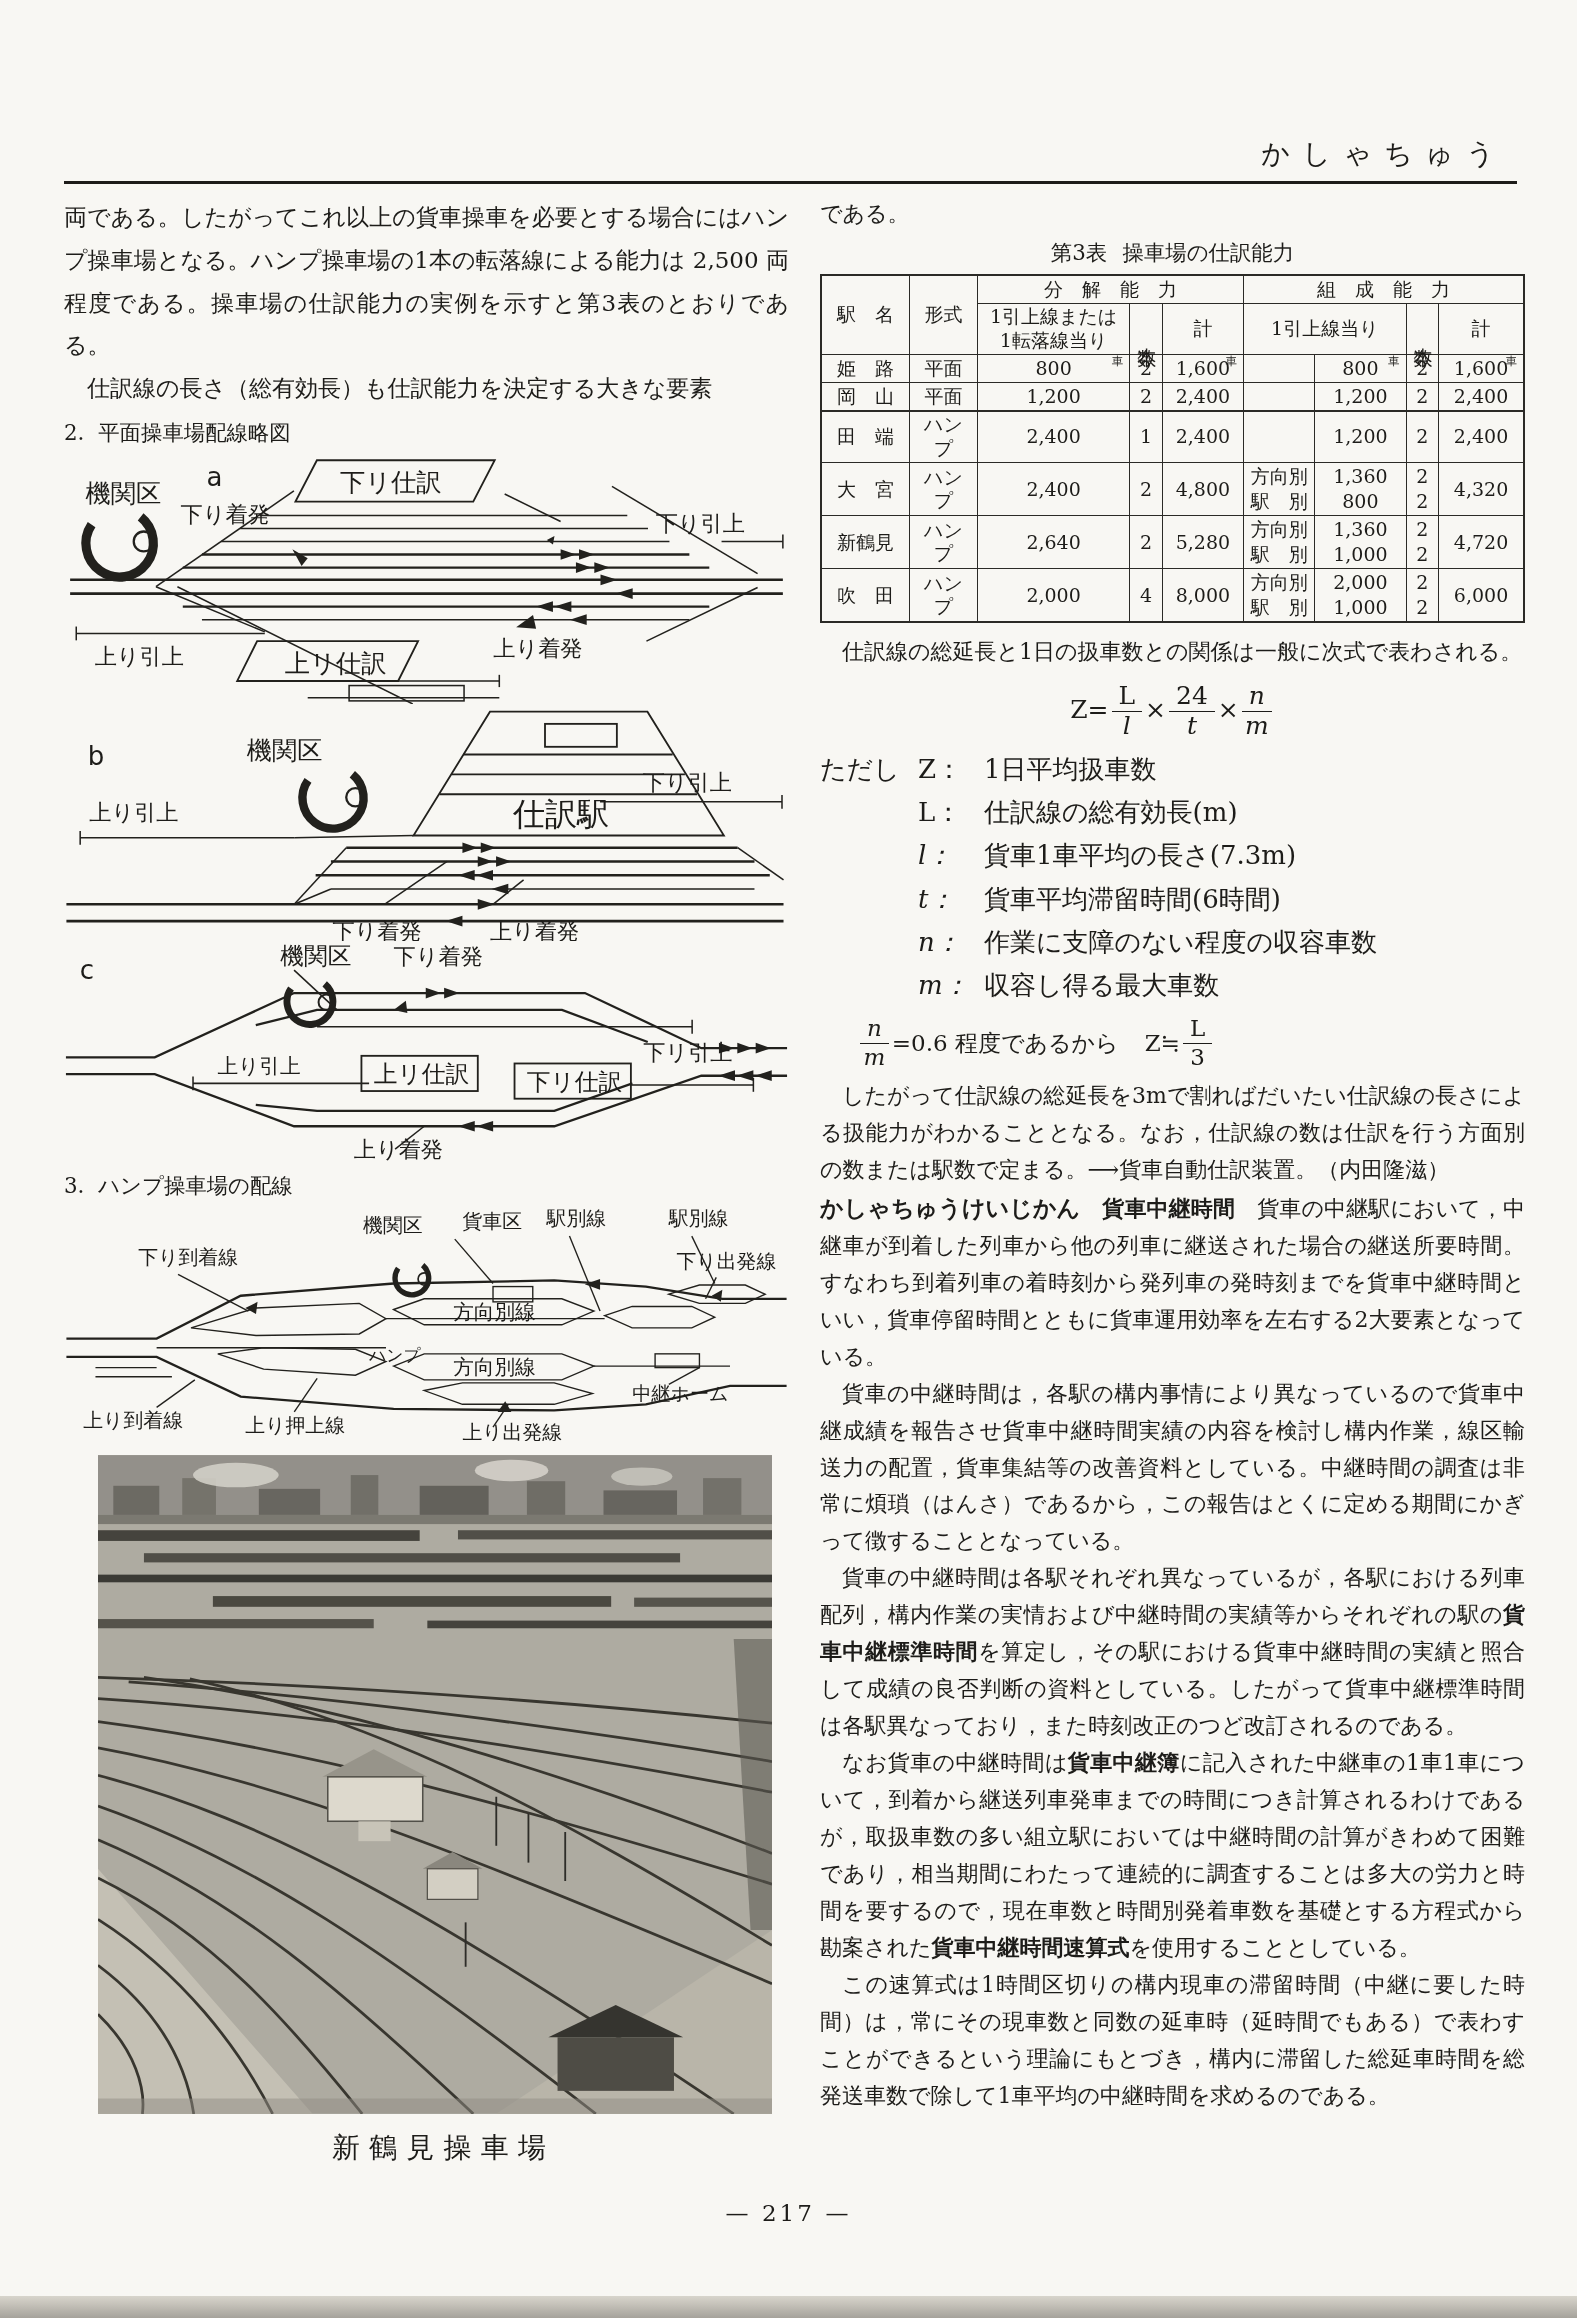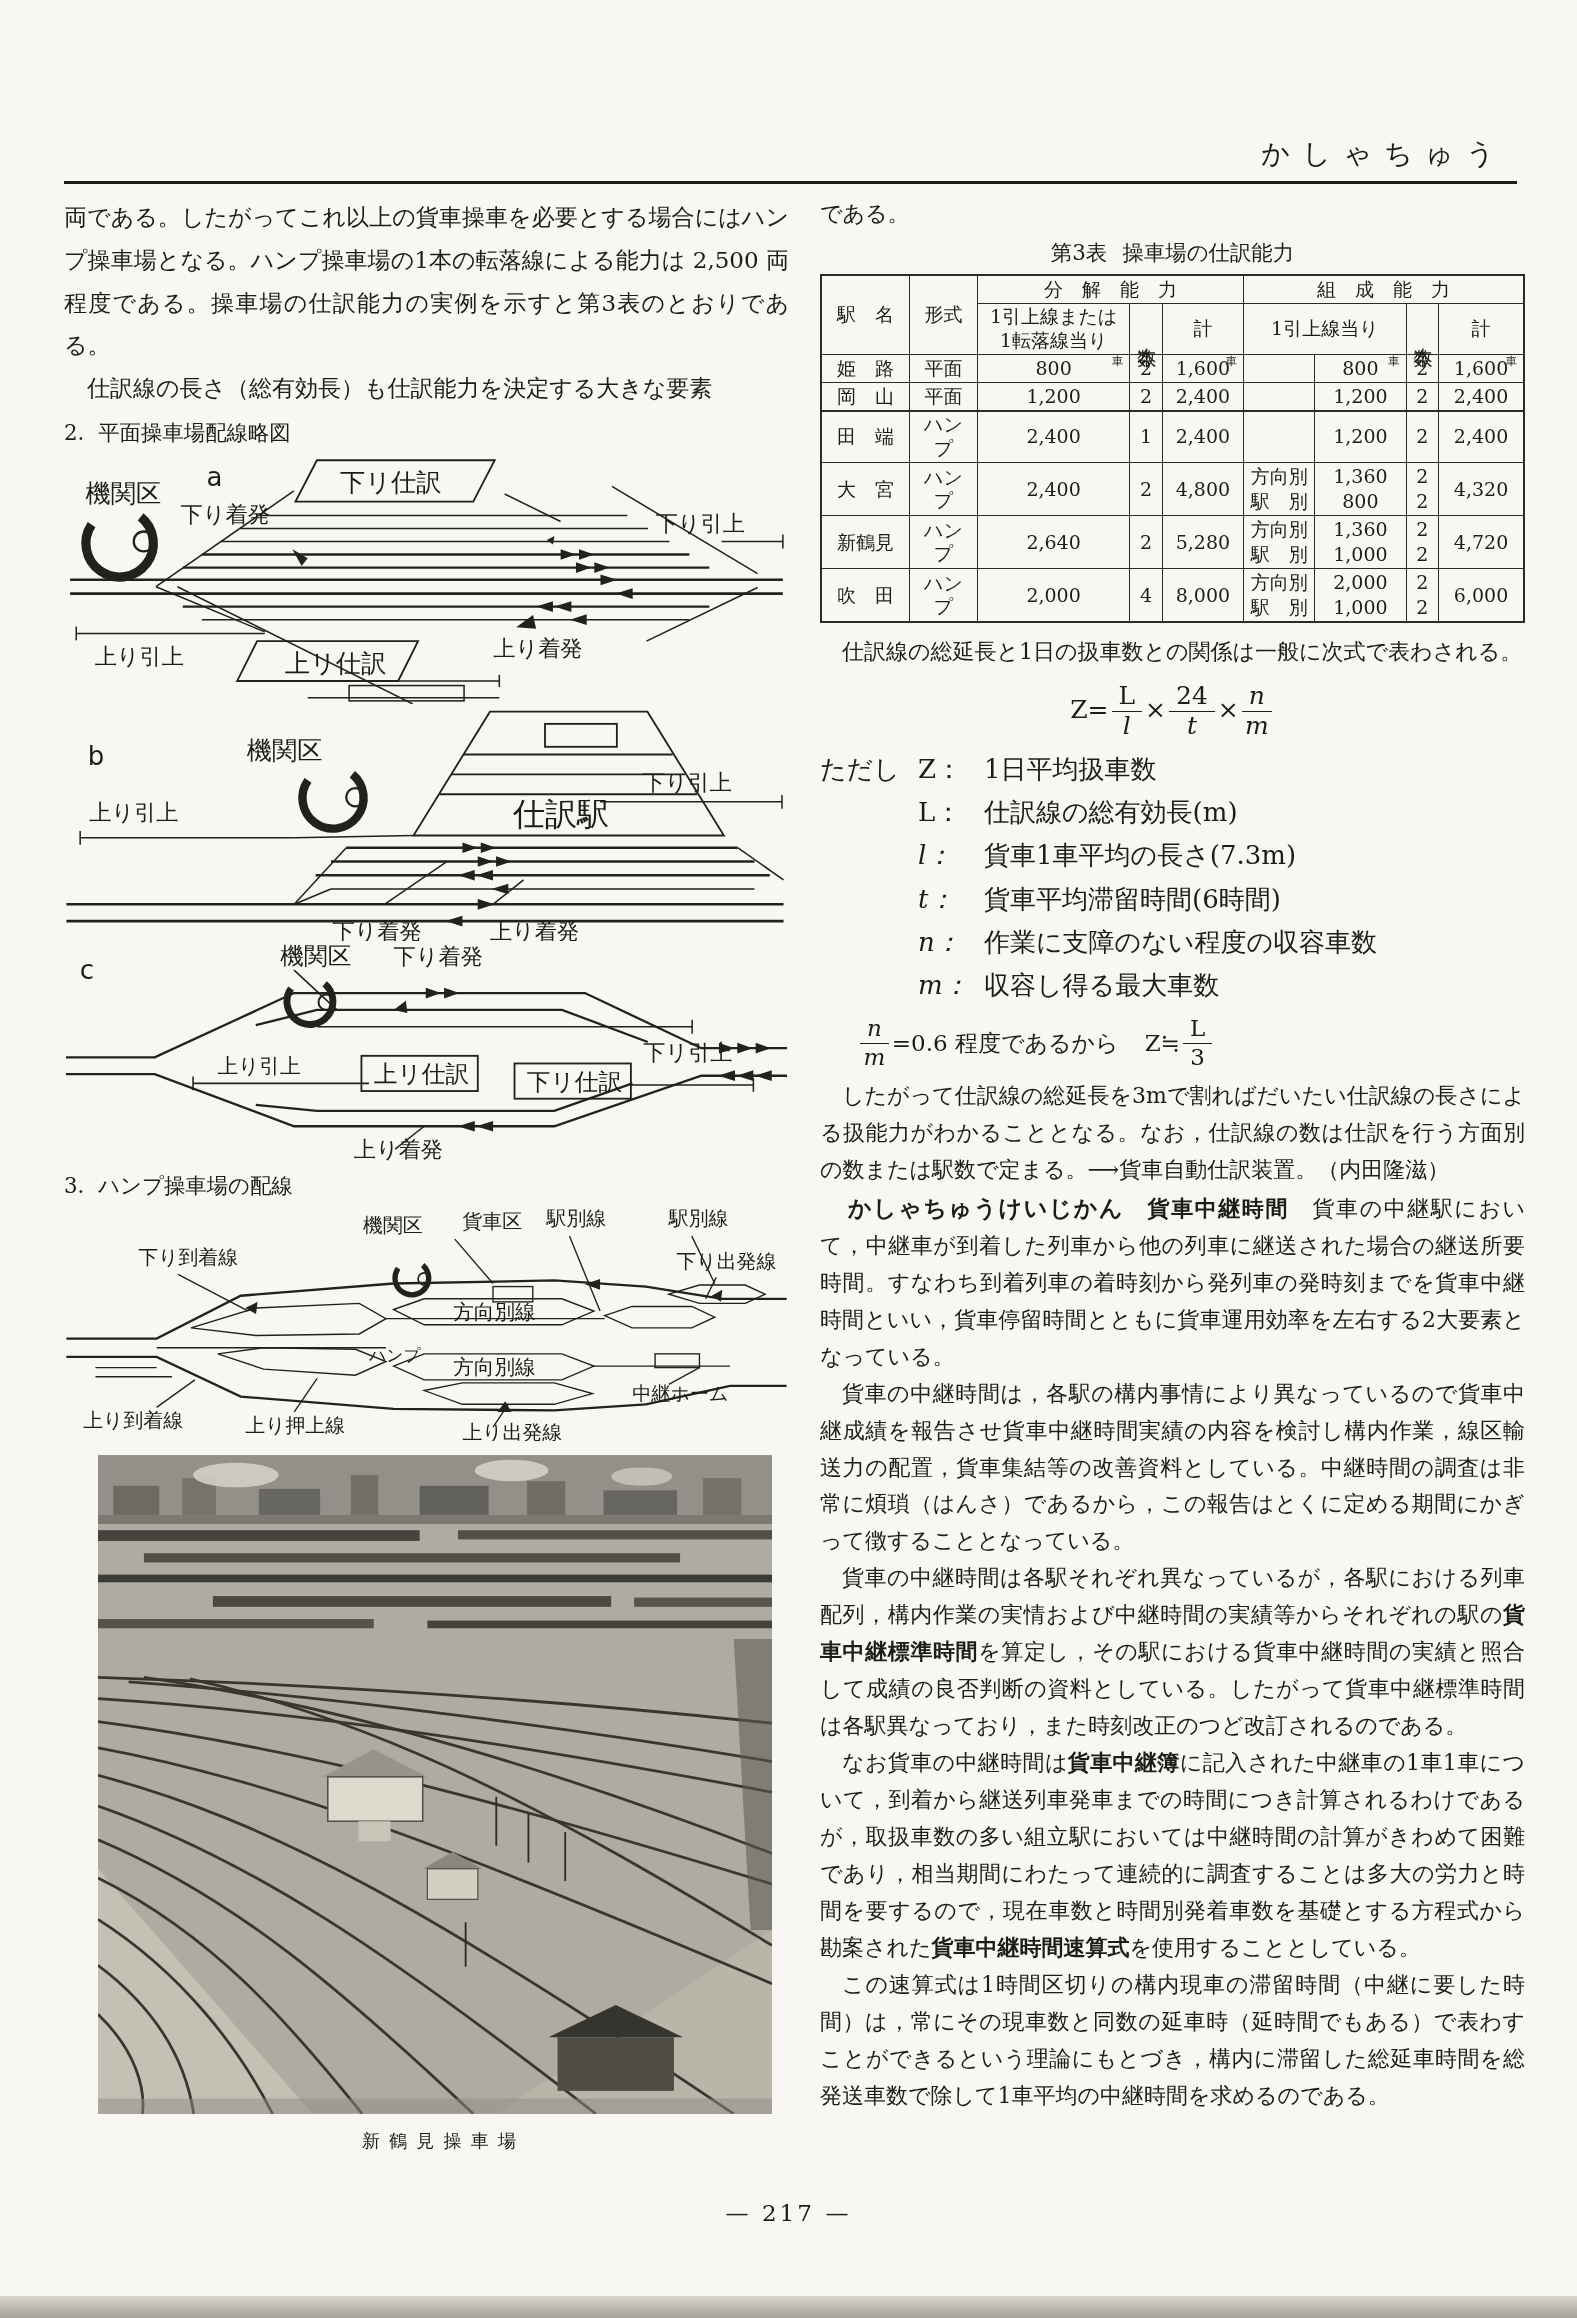--- a/index.html
+++ b/index.html
@@ -14,31 +14,31 @@
   .col-left{ width:725px; flex:none; }
   .col-right{ width:705px; flex:none; }
 
   
   .jp{ text-align:justify; text-justify:inter-ideograph; }
   .col-left p.body{ font-size:23px; line-height:1.86; margin:0; }
   .col-right p.body{ font-size:22px; line-height:1.68; margin:0; }
   .indent{ text-indent:1em; }
   .bold-term{ font-family:"DejaVu Sans","Liberation Sans",sans-serif; font-weight:700; }
   .entry-first{ padding-left:0; }
-  .entry-head{ font-family:"DejaVu Sans","Liberation Sans",sans-serif; font-weight:700; font-size:23px;margin-left:28px; }
+  .entry-head{ font-family:"DejaVu Sans","Liberation Sans",sans-serif; font-weight:700; font-size:23px; }
 
   .fig-title{ text-align:left; font-size:21.4px; margin:7.7px 0 4.6px 0; }
   .fig-title .no{ margin-right:13.8px; }
 
   svg text{ font-family:"DejaVu Sans","Liberation Sans",sans-serif; fill:#1d1c19; }
   .diag{ display:block; }
 
   
   .photo-wrap{ margin:13.8px 0 0 34px; }
-  .photo-caption{ text-align:center; font-size:18px; letter-spacing:9.2px; margin-top:12.3px; }
+  .photo-caption{ text-align:center; font-size:28px; letter-spacing:9.2px; margin-top:12.3px; }
 
   
   .tbl-title{ text-align:center; font-size:21.4px; margin:4.6px 0 7.7px 0; }
   .tbl-title .no{ margin-right:15.3px; }
   table.cap{ border-collapse:collapse; width:100%; table-layout:fixed; }
   table.cap th, table.cap td{
     border:1.2px solid #2b2a26; font-weight:normal; font-size:19px;
     padding:1.5px 4.6px; text-align:center; vertical-align:middle; line-height:1.25;
   }
   table.cap{ border:2.7px solid #2b2a26; }

